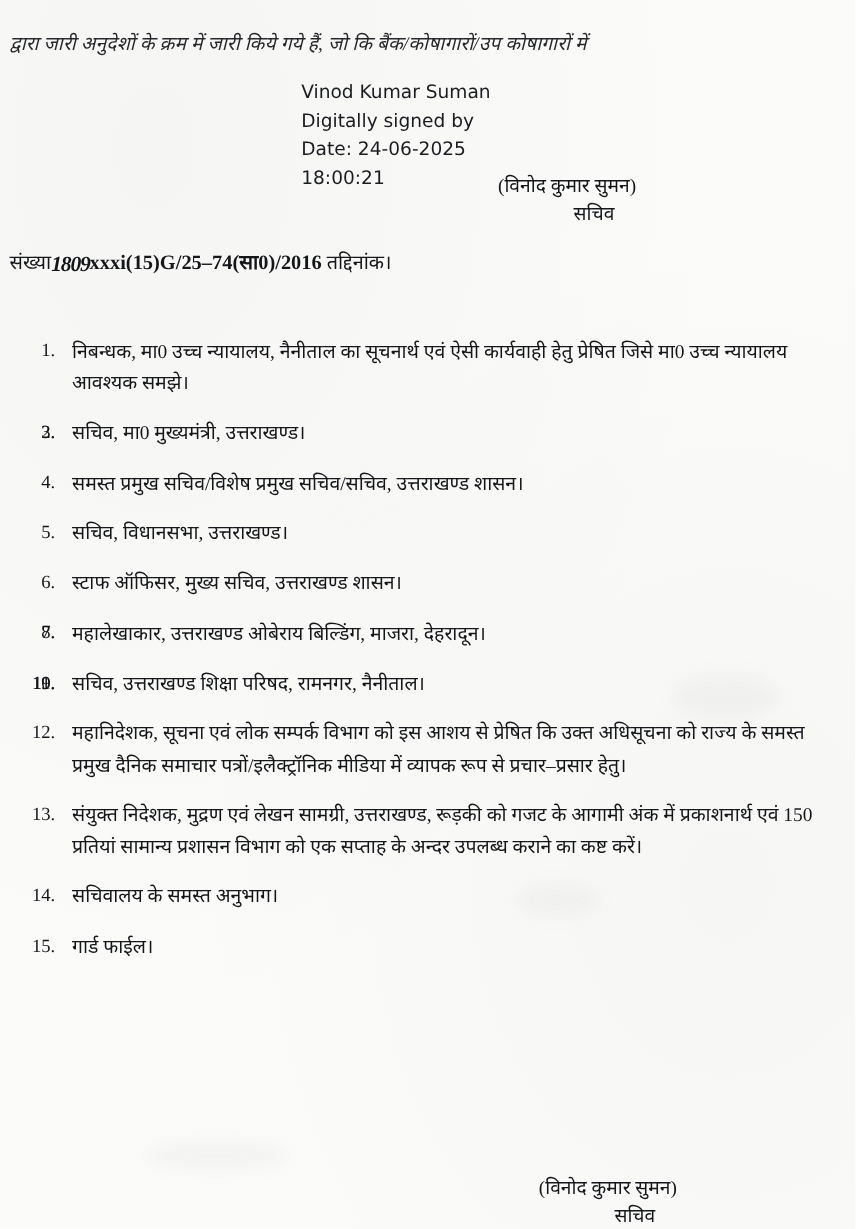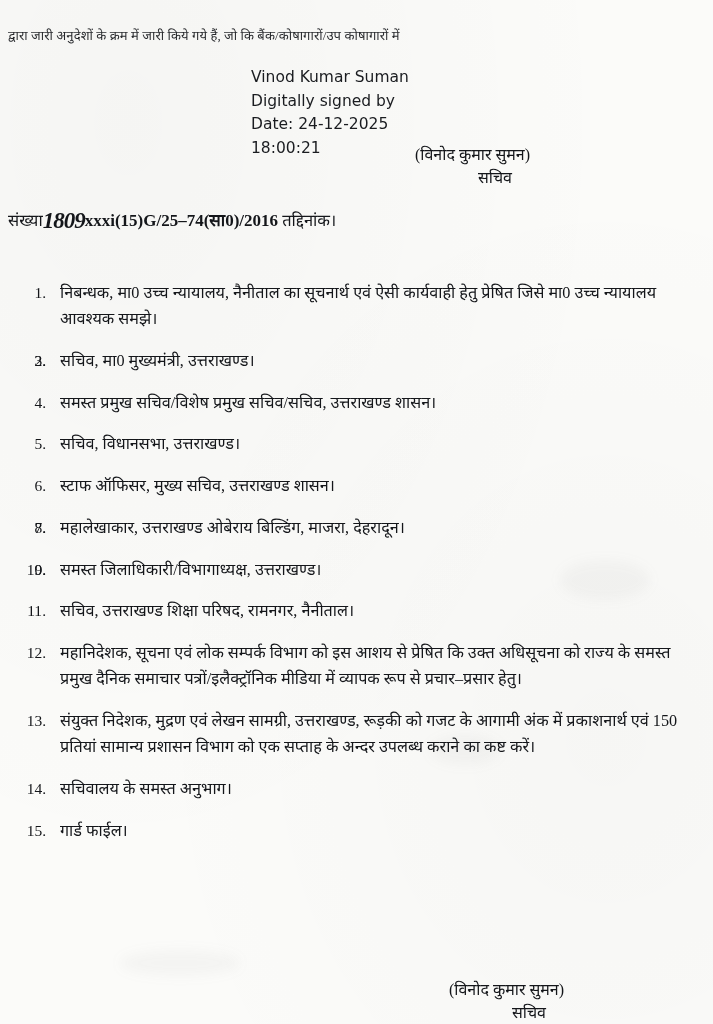--- a/index.html
+++ b/index.html
@@ -31,23 +31,24 @@
     filter: blur(6px);
     pointer-events: none;
   }
   .devanagari {
     font-family: "Liberation Serif", "DejaVu Sans", serif;
   }
   .hdr-line {
     position: absolute;
     left: 8px;
     right: 14px;
-    font-size: 13px;
+    font-size: 16px;
     line-height: 1.55;
     letter-spacing: 0.1px;
+    font-style: italic;
   }
   #hdr1 { top: 26px; }
   #hdr2 { top: 58px; }
 
   .sig-block {
     position: absolute;
     left: 251px;
     top: 66px;
     font-family: "DejaVu Sans", sans-serif;
     font-size: 15.5px;
@@ -71,21 +72,21 @@
     position: absolute;
     left: 8px;
     top: 206px;
     font-size: 16.5px;
     white-space: nowrap;
   }
   .hand-num {
     font-family: "Liberation Serif", serif;
     font-style: italic;
     font-weight: 700;
-    font-size: 23px;
+    font-size: 18px;
     letter-spacing: -1px;
     position: relative;
     top: 2px;
   }
   .roman {
     font-weight: 700;
     font-size: 17px;
   }
 
   .copy-to {
@@ -144,21 +145,21 @@
   <div class="smudge" style="left:430px;top:735px;width:70px;height:30px;"></div>
   <div class="smudge" style="left:120px;top:950px;width:120px;height:26px;"></div>
   <div class="smudge" style="left:560px;top:560px;width:90px;height:40px;"></div>
 
   <div class="hdr-line devanagari ink-fade" id="hdr1">द्वारा जारी अनुदेशों के क्रम में जारी किये गये हैं, जो कि बैंक/कोषागारों/उप कोषागारों में</div>
 
 
   <div class="sig-block">
     <div>Vinod Kumar Suman</div>
     <div>Digitally signed by</div>
-    <div>Date: 24-12-2025</div>
+    <div>Date: 24-06-2025</div>
     <div>18:00:21</div>
   </div>
 
   <div class="sign-name devanagari">(विनोद कुमार सुमन)</div>
   <div class="sign-desig devanagari">सचिव</div>
 
   <div class="number-line">
     <span class="devanagari">संख्या</span><span class="hand-num">1809</span><span class="roman">xxxi(15)G/25–74(सा0)/2016</span>
     <span class="devanagari">तद्दिनांक।</span>
   </div>
@@ -193,21 +194,20 @@
     </li>
     <li>
       <span class="num">8</span>
       <span class="devanagari">महालेखाकार, उत्तराखण्ड ओबेराय बिल्डिंग, माजरा, देहरादून।</span>
     </li>
     <li>
       <span class="num">9</span>
     </li>
     <li>
       <span class="num">10</span>
-      <span class="devanagari">समस्त जिलाधिकारी/विभागाध्यक्ष, उत्तराखण्ड।</span>
     </li>
     <li>
       <span class="num">11</span>
       <span class="devanagari">सचिव, उत्तराखण्ड शिक्षा परिषद, रामनगर, नैनीताल।</span>
     </li>
     <li>
       <span class="num">12</span>
       <span class="devanagari">महानिदेशक, सूचना एवं लोक सम्पर्क विभाग को इस आशय से प्रेषित कि उक्त अधिसूचना को राज्य के समस्त प्रमुख दैनिक समाचार पत्रों/इलैक्ट्रॉनिक मीडिया में व्यापक रूप से प्रचार–प्रसार हेतु।</span>
     </li>
     <li>

